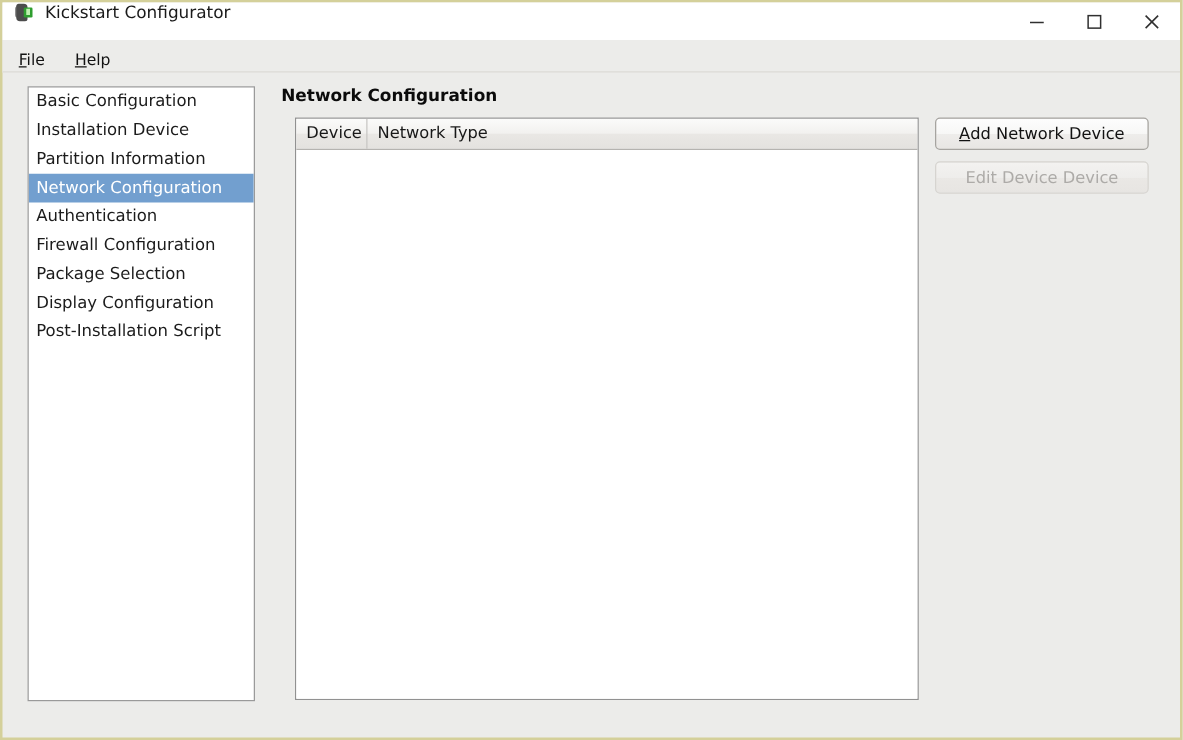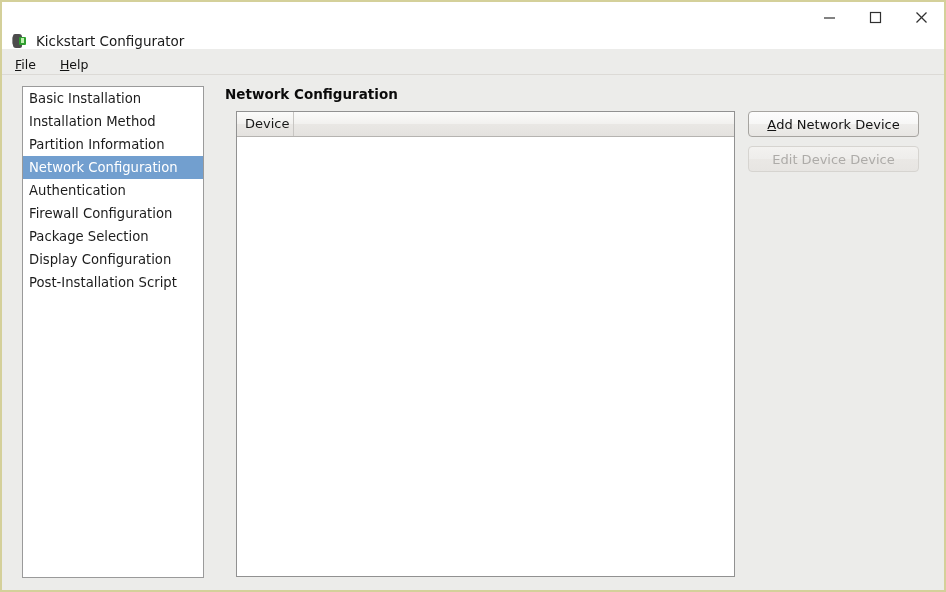--- a/index.html
+++ b/index.html
@@ -21,24 +21,24 @@
     height: 592px;
     box-sizing: border-box;
     border: 2px solid #d4d09a;
     background: #ececea;
     display: flex;
     flex-direction: column;
   }
 
   
   #titlebar {
-    height: 47px;
+    height: 30px;
     background: #ffffff;
     display: flex;
-    align-items: flex-end;
+    align-items: flex-start;
     flex: 0 0 auto;
     position: relative;
   }
   #title-left {
     display: flex;
     align-items: center;
     padding-left: 9px;
     gap: 9px;
   }
   #app-icon {
@@ -265,36 +265,37 @@
   </div>
 
   <div id="menubar">
     <div class="menu-item"><u>F</u><span>ile</span></div>
     <div class="menu-item"><u>H</u><span>elp</span></div>
   </div>
 
   <div id="content">
 
     <div id="sidebar">
-      <div class="side-item">Basic Installation</div>
-      <div class="side-item">Installation Method</div>
+      <div class="side-item">Basic Configuration</div>
+      <div class="side-item">Installation Device</div>
       <div class="side-item">Partition Information</div>
       <div class="side-item selected">Network Configuration</div>
       <div class="side-item">Authentication</div>
       <div class="side-item">Firewall Configuration</div>
       <div class="side-item">Package Selection</div>
       <div class="side-item">Display Configuration</div>
       <div class="side-item">Post-Installation Script</div>
     </div>
 
     <div id="panel-title">Network Configuration</div>
 
     <div id="device-table">
       <div id="table-header">
         <div class="th col-device">Device</div>
+        <div class="th col-type">Network Type</div>
       </div>
       <div id="table-body"></div>
     </div>
 
     <div id="button-col">
       <div class="btn enabled">
           <u>A</u>
           <span>dd Network Device</span>
         </div>
       <div class="btn disabled">Edit Device Device</div>

